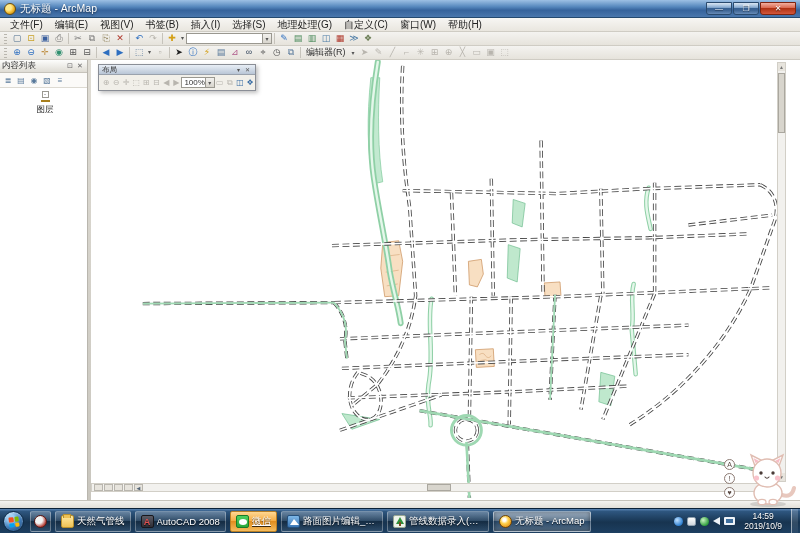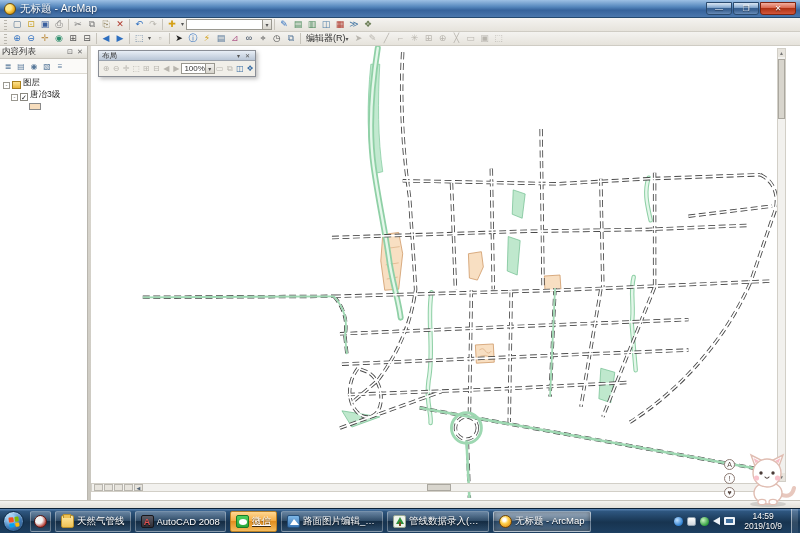--- a/index.html
+++ b/index.html
@@ -38,36 +38,36 @@
     background:repeating-linear-gradient(#b9b6ae 0 1px,transparent 1px 3px); }
   .tbtn { width:14px; height:13px; display:flex; align-items:center; justify-content:center;
     font-size:9px; color:#4a6b8c; line-height:13px; }
   .tbtn.disabled { color:#b8b5ae; }
   .sep { width:1px; height:11px; background:#c6c3bb; margin:0 2px; }
   .combo { width:86px; height:11px; background:#fff; border:1px solid #9a9890;
     display:flex; align-items:center; font-size:8px; color:#333; }
   .combo .cval { flex:1; padding-left:2px; }
   .combo .carr { width:9px; height:100%; background:linear-gradient(#f2f1ee,#d8d5cd);
     border-left:1px solid #9a9890; font-size:6px; color:#555; text-align:center; line-height:10px; }
-  .editor-label { font-size:9px; color:#333; padding:12px 3px; display:flex; align-items:center; gap:0; }
+  .editor-label { font-size:9px; color:#333; padding:12px 3px; display:flex; align-items:center; gap:6px; }
 
   
   #win-body { flex:1; display:flex; min-height:0; }
 
   
   #toc { width:88px; background:#f3f1ec; border-right:1px solid #b9b6ae; display:flex; flex-direction:column; }
   #toc-header { height:13px; background:linear-gradient(#fdfdfc,#dfdcd4);
     border-bottom:1px solid #c6c3bb; display:flex; align-items:center; padding:0 2px; }
   #toc-header .ttl { font-size:8.5px; color:#333; flex:1; }
   #toc-header .hbtn { font-size:7px; color:#666; width:10px; text-align:center; }
   #toc-toolbar { height:15px; background:#fbfaf8; border-bottom:1px solid #dddad2;
     display:flex; align-items:center; padding-left:2px; gap:1px; }
   #toc-toolbar .tbtn { width:12px; font-size:8px; color:#57789a; }
   #toc-tree { flex:1; background:#fff; padding:3px 0 0 3px; font-size:8.5px; color:#222; }
-  .tree-row { display:flex; align-items:flex-end; gap:2px; height:12px; }
+  .tree-row { display:flex; align-items:center; gap:2px; height:12px;flex-direction:column; }
   .expander { width:7px; height:7px; border:1px solid #9a9890; background:#fff;
     font-size:6px; line-height:5px; text-align:center; color:#555; }
   .layers-icon { width:9px; height:8px; background:linear-gradient(#ffe28a,#e7b53c);
     border:1px solid #a87f1e; }
   .chk { width:8px; height:8px; border:1px solid #8a8880; background:#fff;
     font-size:7px; line-height:7px; text-align:center; color:#222; }
   .layer-block { margin-left:8px; }
   .swatch-row { height:11px; display:flex; align-items:center; padding-left:18px; }
   .swatch { width:12px; height:7px; border:1px solid #8a8a8a; }
 
@@ -195,20 +195,32 @@
     <div id="titlebar">
       <div class="appicon"></div>
       <div class="title">无标题 - ArcMap</div>
       <div id="caption-buttons">
         <div class="capbtn">—</div>
         <div class="capbtn">❐</div>
         <div class="capbtn close">✕</div>
       </div>
     </div>
 
+    <div id="menubar">
+      <span class="menu-item">文件(F)</span>
+      <span class="menu-item">编辑(E)</span>
+      <span class="menu-item">视图(V)</span>
+      <span class="menu-item">书签(B)</span>
+      <span class="menu-item">插入(I)</span>
+      <span class="menu-item">选择(S)</span>
+      <span class="menu-item">地理处理(G)</span>
+      <span class="menu-item">自定义(C)</span>
+      <span class="menu-item">窗口(W)</span>
+      <span class="menu-item">帮助(H)</span>
+    </div>
 
     <div class="toolbar-row">
       <div class="grip"></div>
       <div class="tbtn">▢</div>
       <div class="tbtn" style="color:#c9a227">⊡</div>
       <div class="tbtn" style="color:#3a5f9e">▣</div>
       <div class="tbtn" style="color:#666">⎙</div>
       <div class="sep"></div>
       <div class="tbtn" style="color:#777">✂</div>
       <div class="tbtn" style="color:#777">⧉</div>
@@ -293,30 +305,20 @@
           <div class="tbtn">≡</div>
         </div>
         <div id="toc-tree">
           <div class="tree-row">
             <span class="expander">-</span>
             <span class="layers-icon"></span>
             <span>图层</span>
           </div>
 
 
-          <div class="layer-block">
-            <div class="tree-row">
-              <span class="expander">-</span>
-              <span class="chk">✓</span>
-              <span>唐冶3级</span>
-            </div>
-            <div class="swatch-row">
-                <span class="swatch" style="background: rgb(247, 221, 189);"></span>
-              </div>
-          </div>
 
 
         </div>
       </div>
 
       <div id="splitter"></div>
 
       <div id="map-area">
         <svg id="mapsvg" viewBox="0 0 712 448" preserveAspectRatio="none">
           <rect x="0" y="0" width="712" height="448" fill="#ffffff"></rect>

